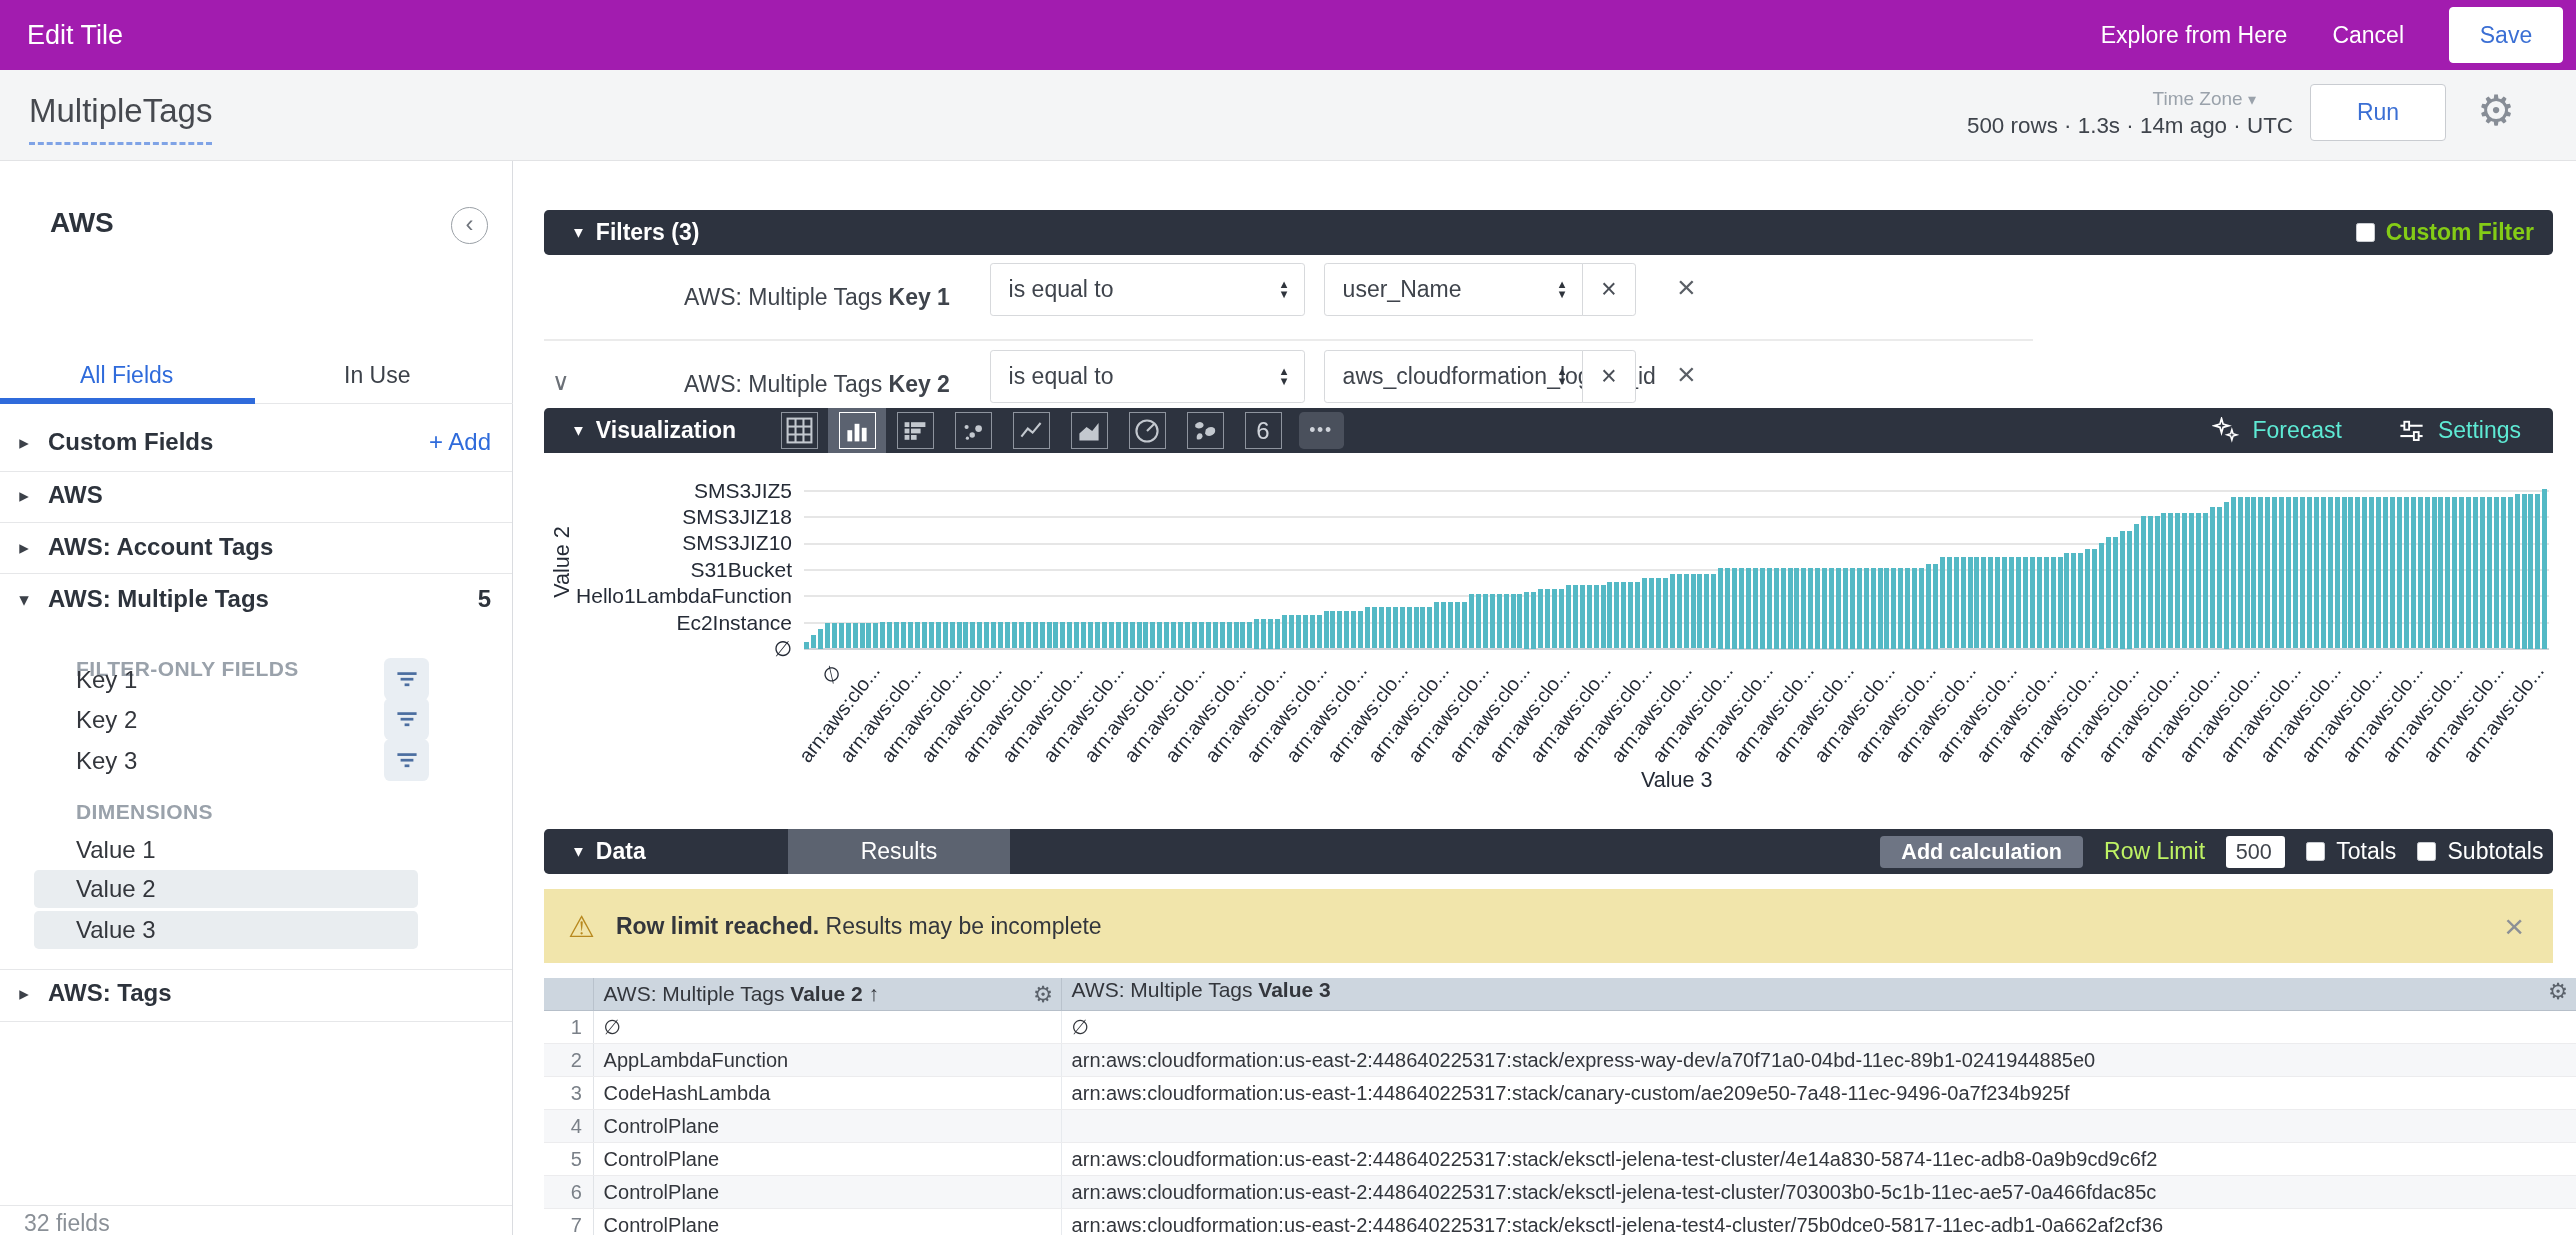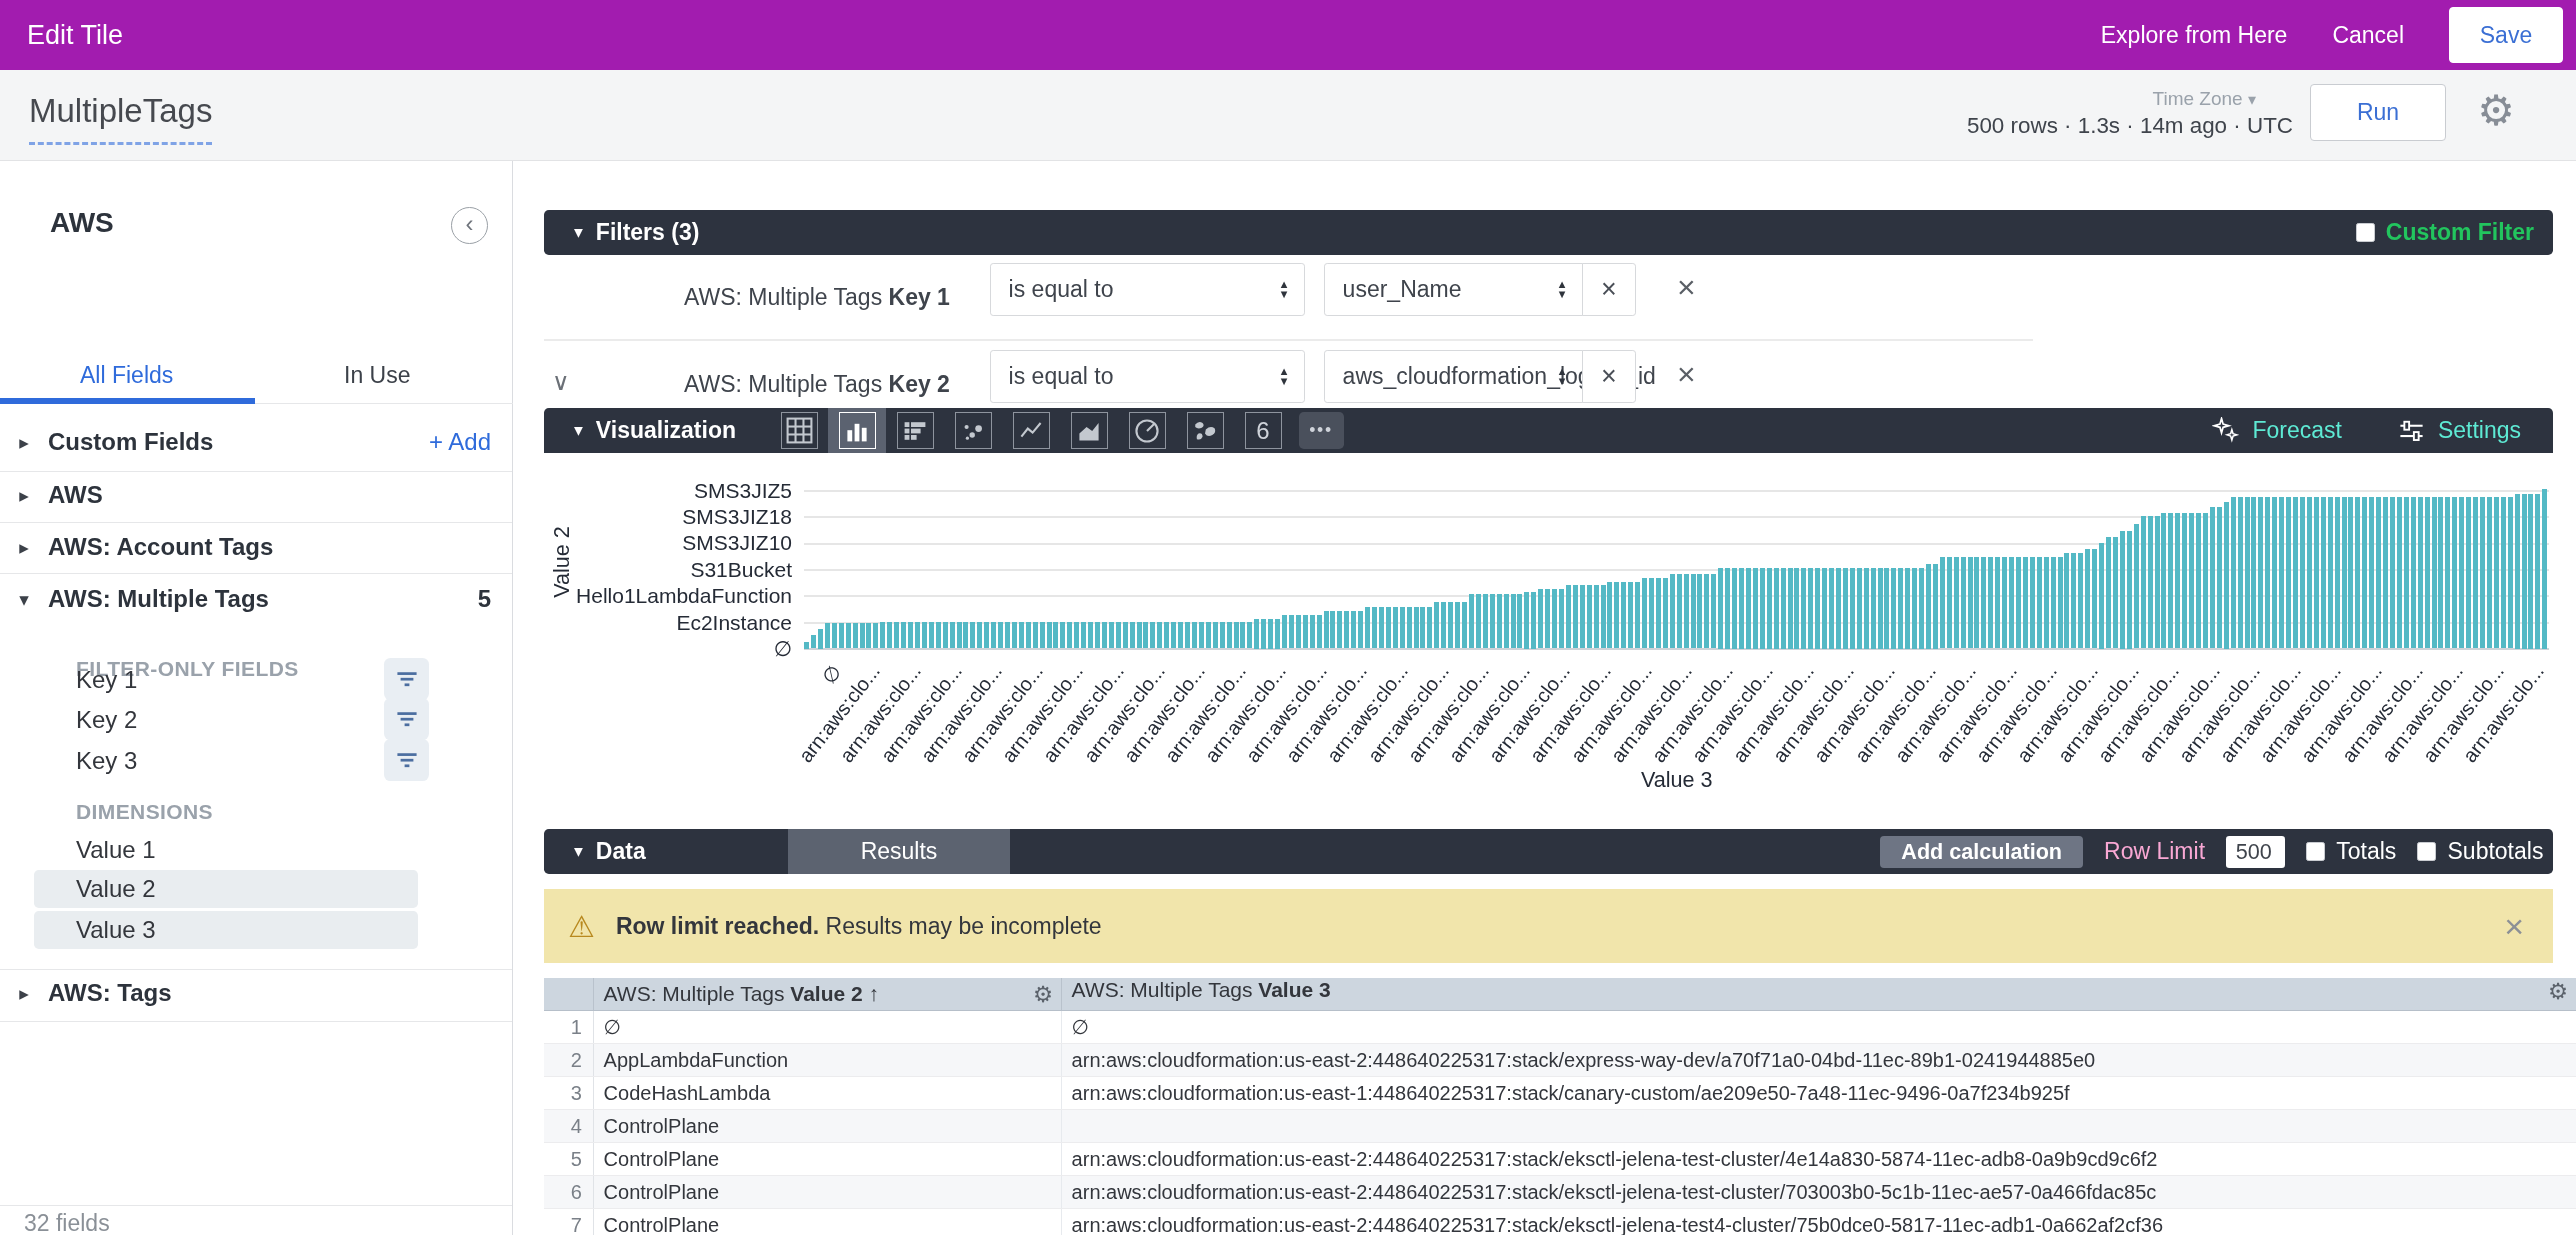--- a/index.html
+++ b/index.html
@@ -67,21 +67,21 @@
   
   .dark-bar { position:absolute; left:544px; width:2009px; background:#2d333f; border-radius:4.8px;
     display:flex; align-items:center; color:#fff; }
   .bar-caret { font-size:17.6px; margin-left:30px; color:#fff; }
   .bar-title { font-size:23px; font-weight:700; margin-left:13px; white-space:nowrap; }
 
   
   .filters-bar { top:210px; height:45px; }
   .custom-filter { position:absolute; right:19px; display:flex; align-items:center; gap:11.2px; cursor:pointer; }
   .checkbox { width:19px; height:19px; background:#fff; border:1.6px solid #c9ccd1; border-radius:2.4px; }
-  .custom-filter-label { font-size:23px; font-weight:700; color:#22c55e; }
+  .custom-filter-label { font-size:23px; font-weight:700; color:#84cc16; }
   .filter-row { position:absolute; left:544px; width:2009px; height:84px; }
   .filter-row .chev { position:absolute; left:8px; top:26px; font-size:24px; color:#6b7077; }
   .filter-field { position:absolute; left:140px; top:29px; font-size:23px; color:#3f444c; white-space:nowrap; }
   .filter-field b, .th b { font-weight:700; }
   .f-select { position:absolute; top:8px; height:53px; background:#fff; border:0.8px solid #d7d9dc; border-radius:3.2px;
     display:flex; align-items:center; cursor:pointer; }
   .f-select .txt { font-size:23px; color:#3f444c; margin-left:17.6px; white-space:nowrap; }
   .updown { position:absolute; right:14.4px; display:flex; flex-direction:column; align-items:center; color:#2f343c; }
   .updown span { font-size:11.2px; line-height:9.6px; }
   .x-box { position:absolute; top:8px; width:54px; height:53px; background:#fff; border:0.8px solid #d7d9dc;
@@ -115,21 +115,21 @@
     transform:rotate(-52deg); transform-origin:100% 0%; }
   .xtitle { position:absolute; font-size:21.6px; color:#252b36; }
 
   
   .data-bar { top:829px; height:45px; }
   .results-tab { position:absolute; left:244px; top:0; width:222px; height:45px; background:#5c6370;
     display:flex; align-items:center; justify-content:center; font-size:23px; color:#fff; cursor:pointer; }
   .data-right { position:absolute; right:9.6px; top:0; height:45px; display:flex; align-items:center; gap:21px; }
   .add-calc { background:#6e7584; border-radius:4px; height:32px; padding:0 21px; display:flex; align-items:center;
     font-size:21.6px; font-weight:700; color:#fff; cursor:pointer; white-space:nowrap; }
-  .row-limit-label { font-size:23px; color:#f9a8d4; white-space:nowrap; }
+  .row-limit-label { font-size:23px; color:#bef264; white-space:nowrap; }
   .row-limit-input { width:59px; height:32px; border:none; border-radius:3.2px; background:#fff; font-size:21.6px;
     color:#3f444c; padding-left:9.6px; font-family:"Liberation Sans","DejaVu Sans",sans-serif; }
   .cb-group { display:flex; align-items:center; gap:11.2px; cursor:pointer; }
   .cb-label { font-size:23px; color:#fff; white-space:nowrap; }
 
   
   .warning { position:absolute; left:544px; top:889px; width:2009px; height:74px; background:#f1e5ab;
     display:flex; align-items:center; }
   .warn-icon { font-size:30px; color:#b8891f; margin-left:24px; }
   .warn-text { font-size:23px; color:#33363c; margin-left:21px; }

